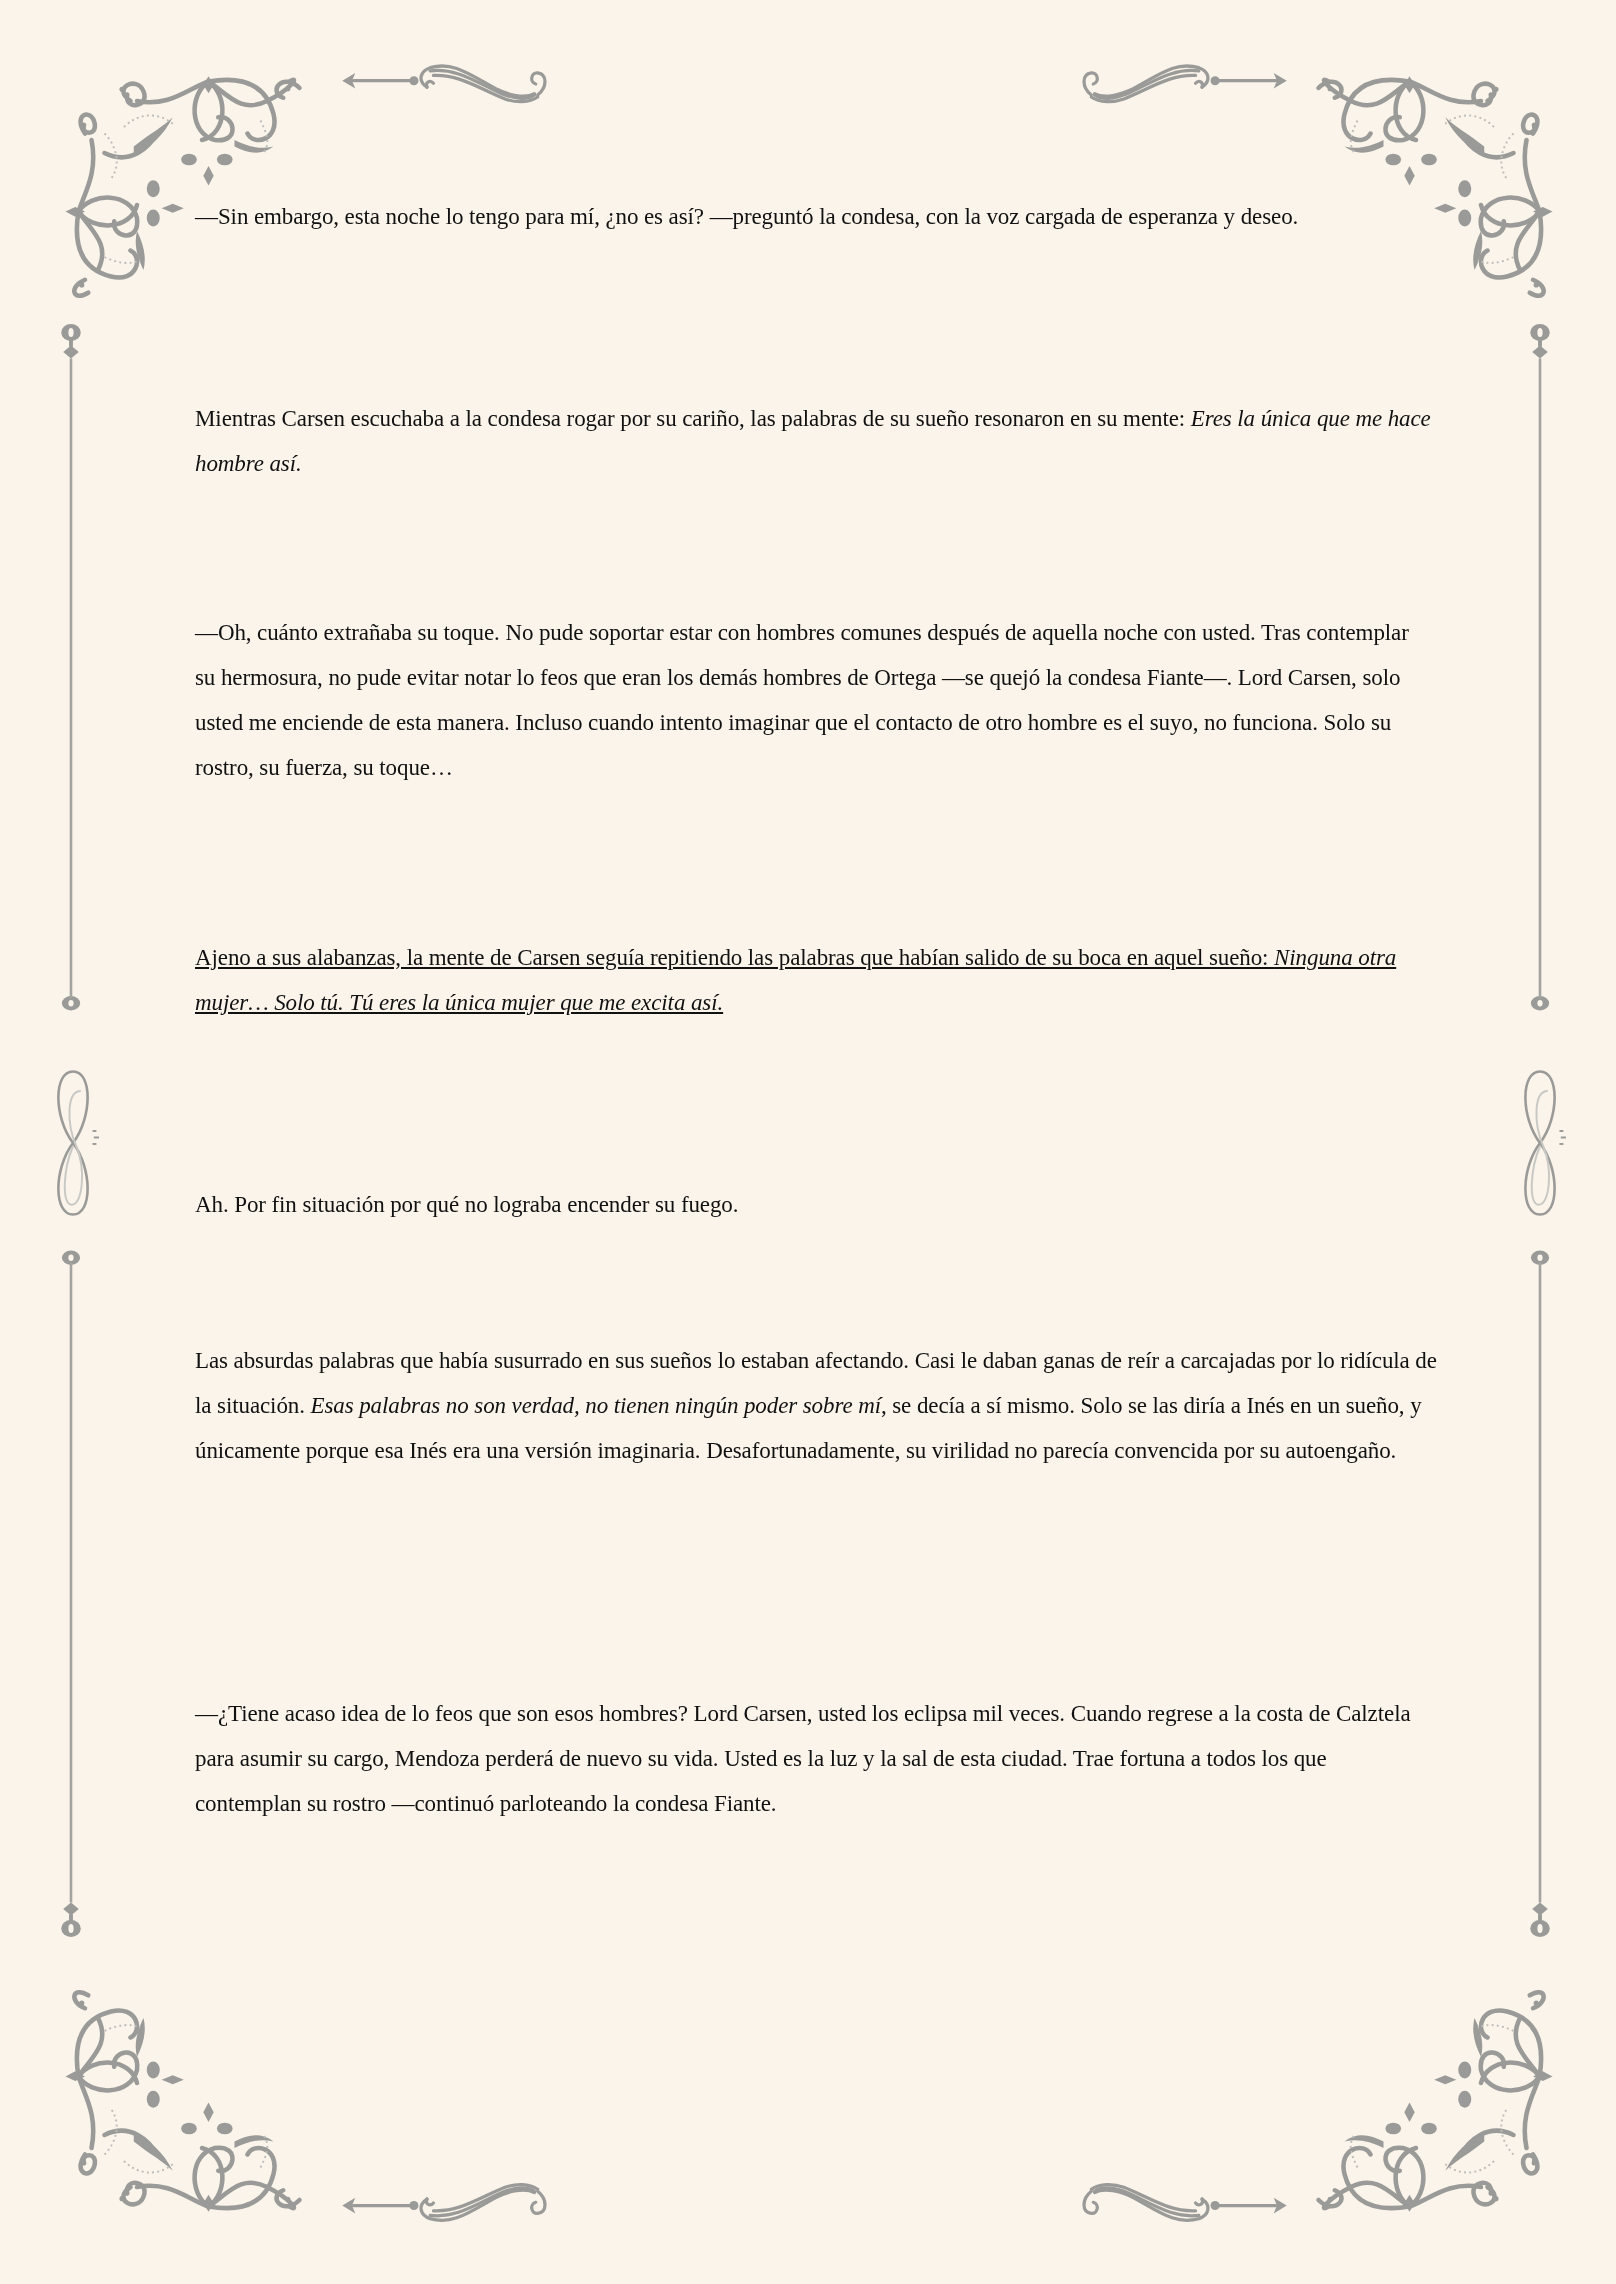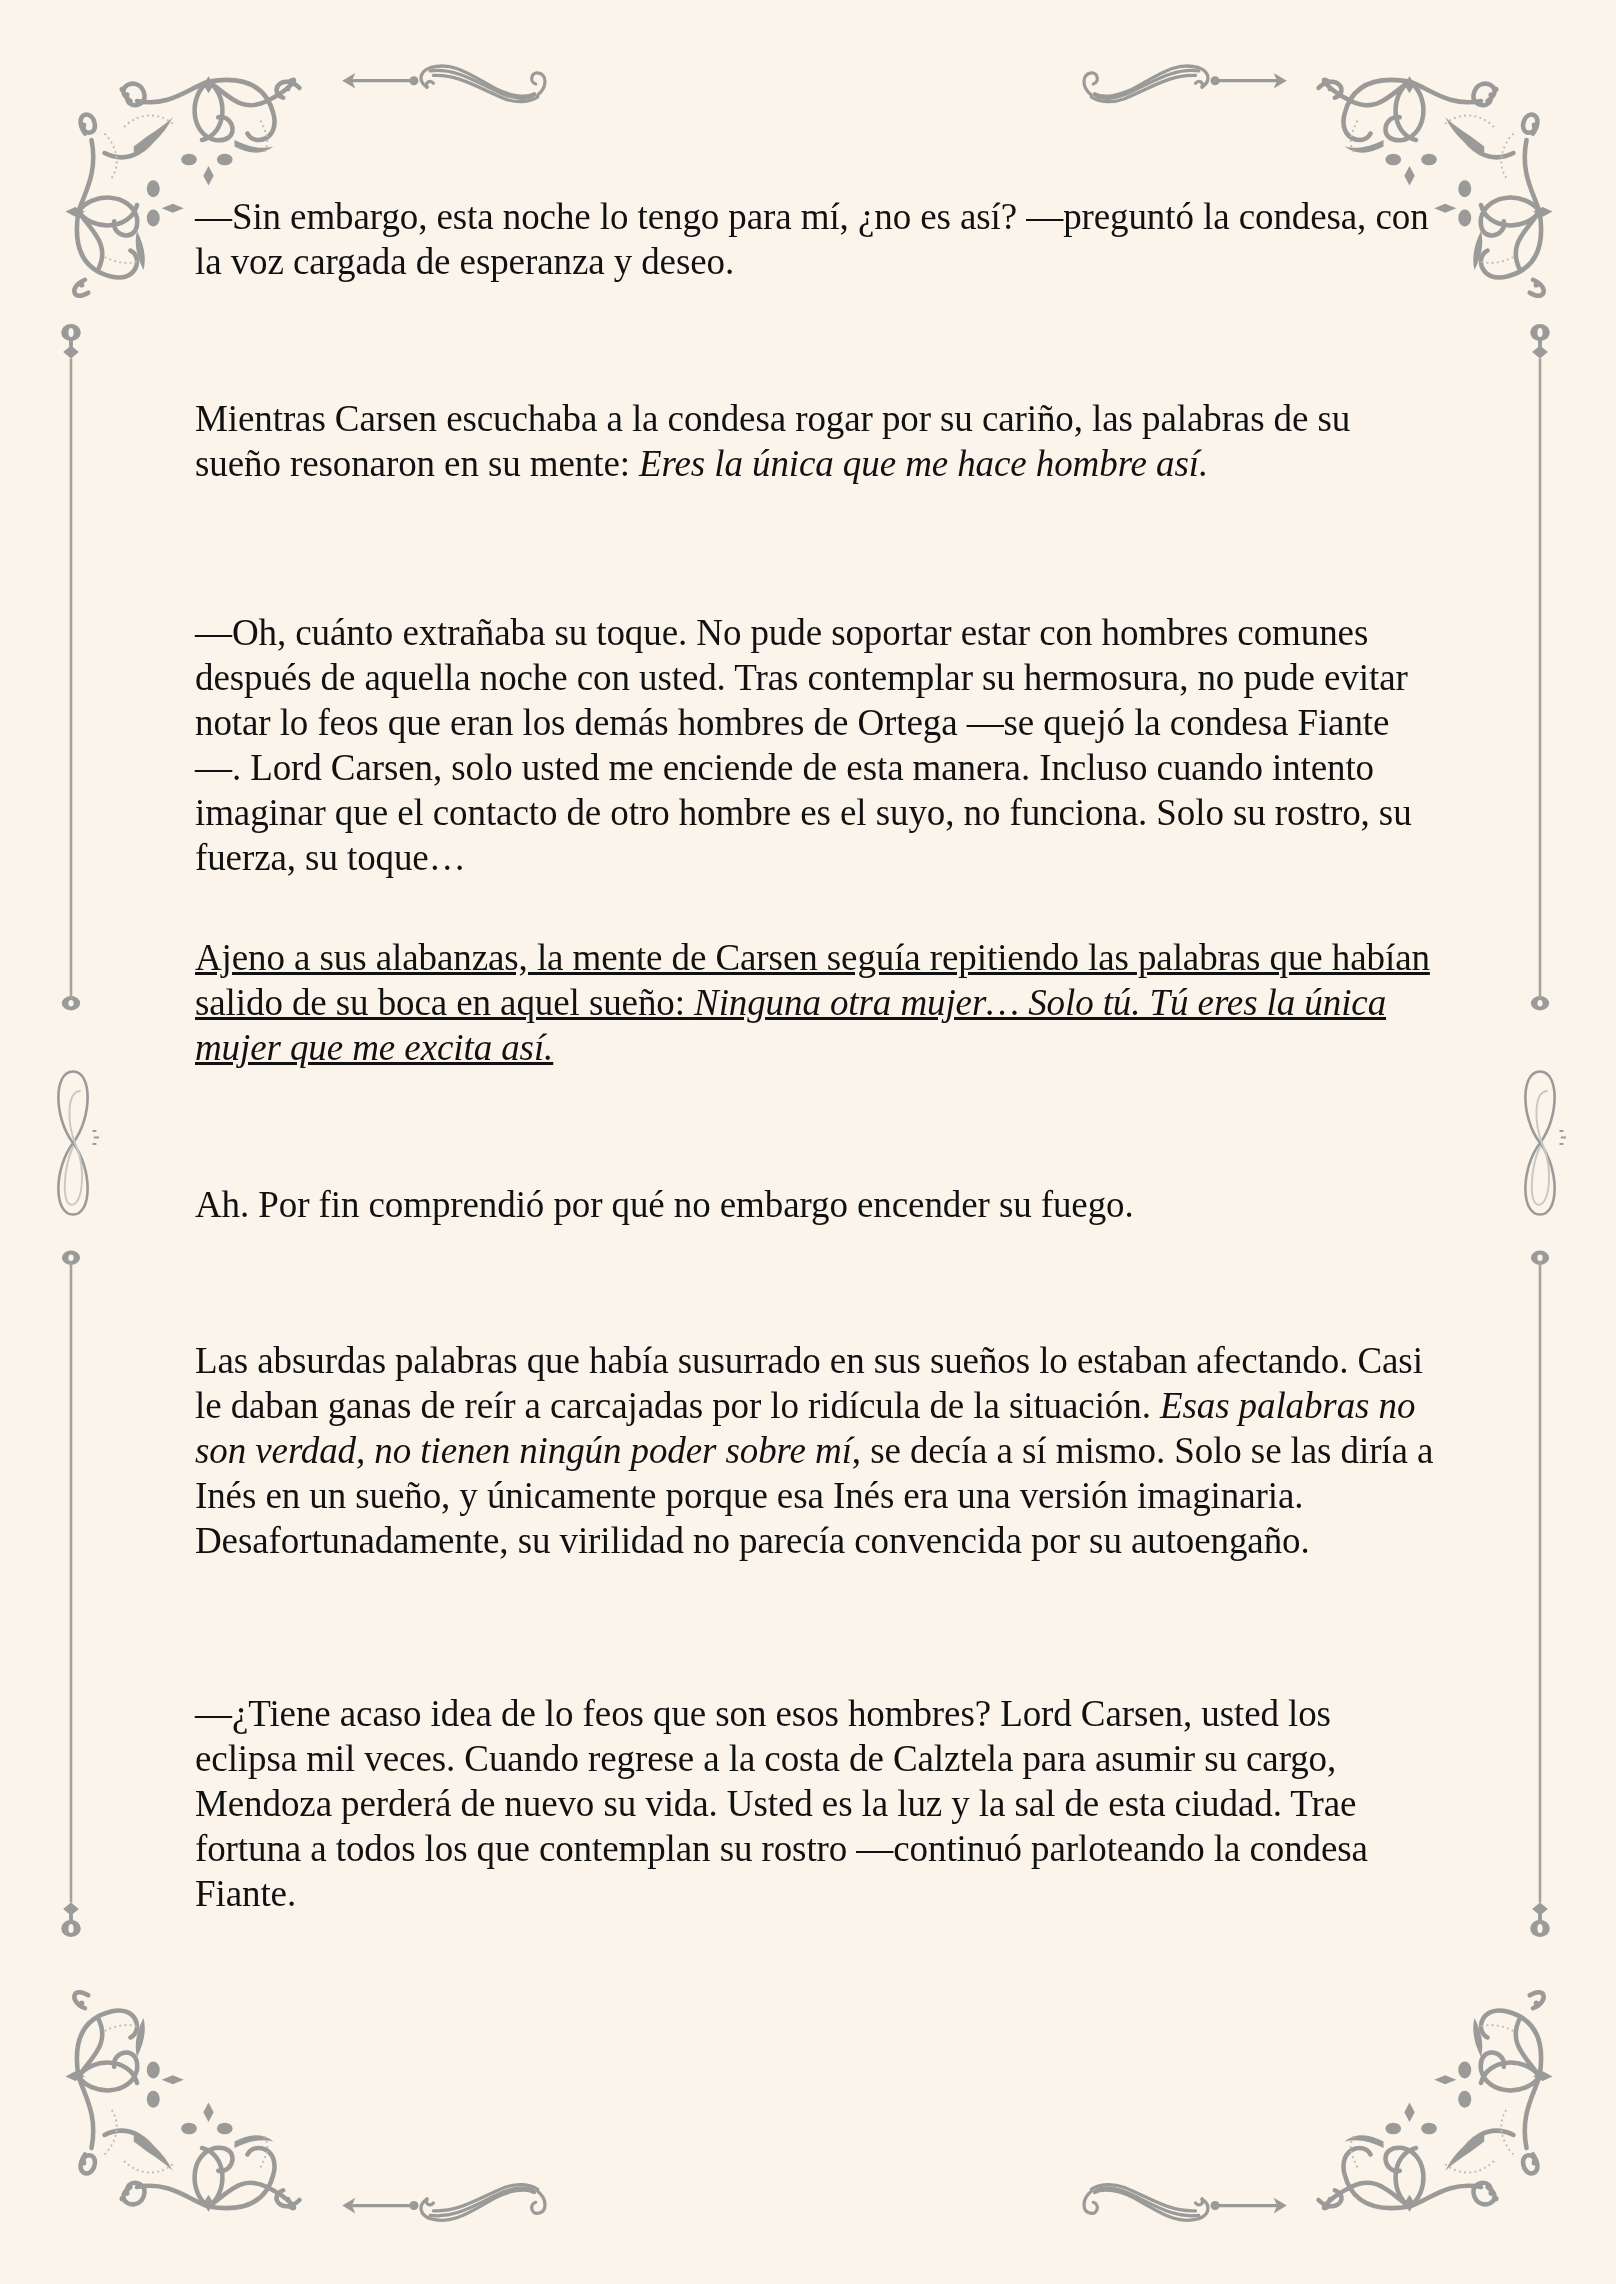--- a/index.html
+++ b/index.html
@@ -16,21 +16,21 @@
   .text-column {
     position: absolute;
     left: 195px;
     top: 0;
     width: 1237px;
   }
   .para {
     position: absolute;
     left: 0;
     width: 1237px;
-    font-size: 37px;
+    font-size: 23px;
     line-height: 45px;
     margin: 0;
     letter-spacing: -0.1px;
   }
   .para em { font-style: italic; }
 </style>
 </head>
 <body>
 
 <svg width="0" height="0" style="position:absolute" aria-hidden="true">
@@ -224,21 +224,21 @@
 
   <p class="para" style="top:610px;">
     <span>—Oh, cuánto extrañaba su toque. No pude soportar estar con hombres comunes después de aquella noche con usted. Tras contemplar su hermosura, no pude evitar notar lo feos que eran los demás hombres de Ortega —se quejó la condesa Fiante—. Lord Carsen, solo usted me enciende de esta manera. Incluso cuando intento imaginar que el contacto de otro hombre es el suyo, no funciona. Solo su rostro, su fuerza, su toque…</span>
   </p>
 
   <p class="para" style="top:935px;text-decoration:underline;">
     <span>Ajeno a sus alabanzas, la mente de Carsen seguía repitiendo las palabras que habían salido de su boca en aquel sueño: </span><em>Ninguna otra mujer… Solo tú. Tú eres la única mujer que me excita así.</em>
   </p>
 
   <p class="para" style="top:1182px;">
-    <span>Ah. Por fin comprendió por qué no embargo encender su fuego.</span>
+    <span>Ah. Por fin situación por qué no lograba encender su fuego.</span>
   </p>
 
   <p class="para" style="top:1338px; width:1250px;">
     <span>Las absurdas palabras que había susurrado en sus sueños lo estaban afectando. Casi le daban ganas de reír a carcajadas por lo ridícula de la situación. </span><em>Esas palabras no son verdad, no tienen ningún poder sobre mí</em><span>, se decía a sí mismo. Solo se las diría a Inés en un sueño, y únicamente porque esa Inés era una versión imaginaria. Desafortunadamente, su virilidad no parecía convencida por su autoengaño.</span>
   </p>
 
   <p class="para" style="top:1675px;margin-top:16px;">
     <span>—¿Tiene acaso idea de lo feos que son esos hombres? Lord Carsen, usted los eclipsa mil veces. Cuando regrese a la costa de Calztela para asumir su cargo, Mendoza perderá de nuevo su vida. Usted es la luz y la sal de esta ciudad. Trae fortuna a todos los que contemplan su rostro —continuó parloteando la condesa Fiante.</span>
   </p>
 </main>

